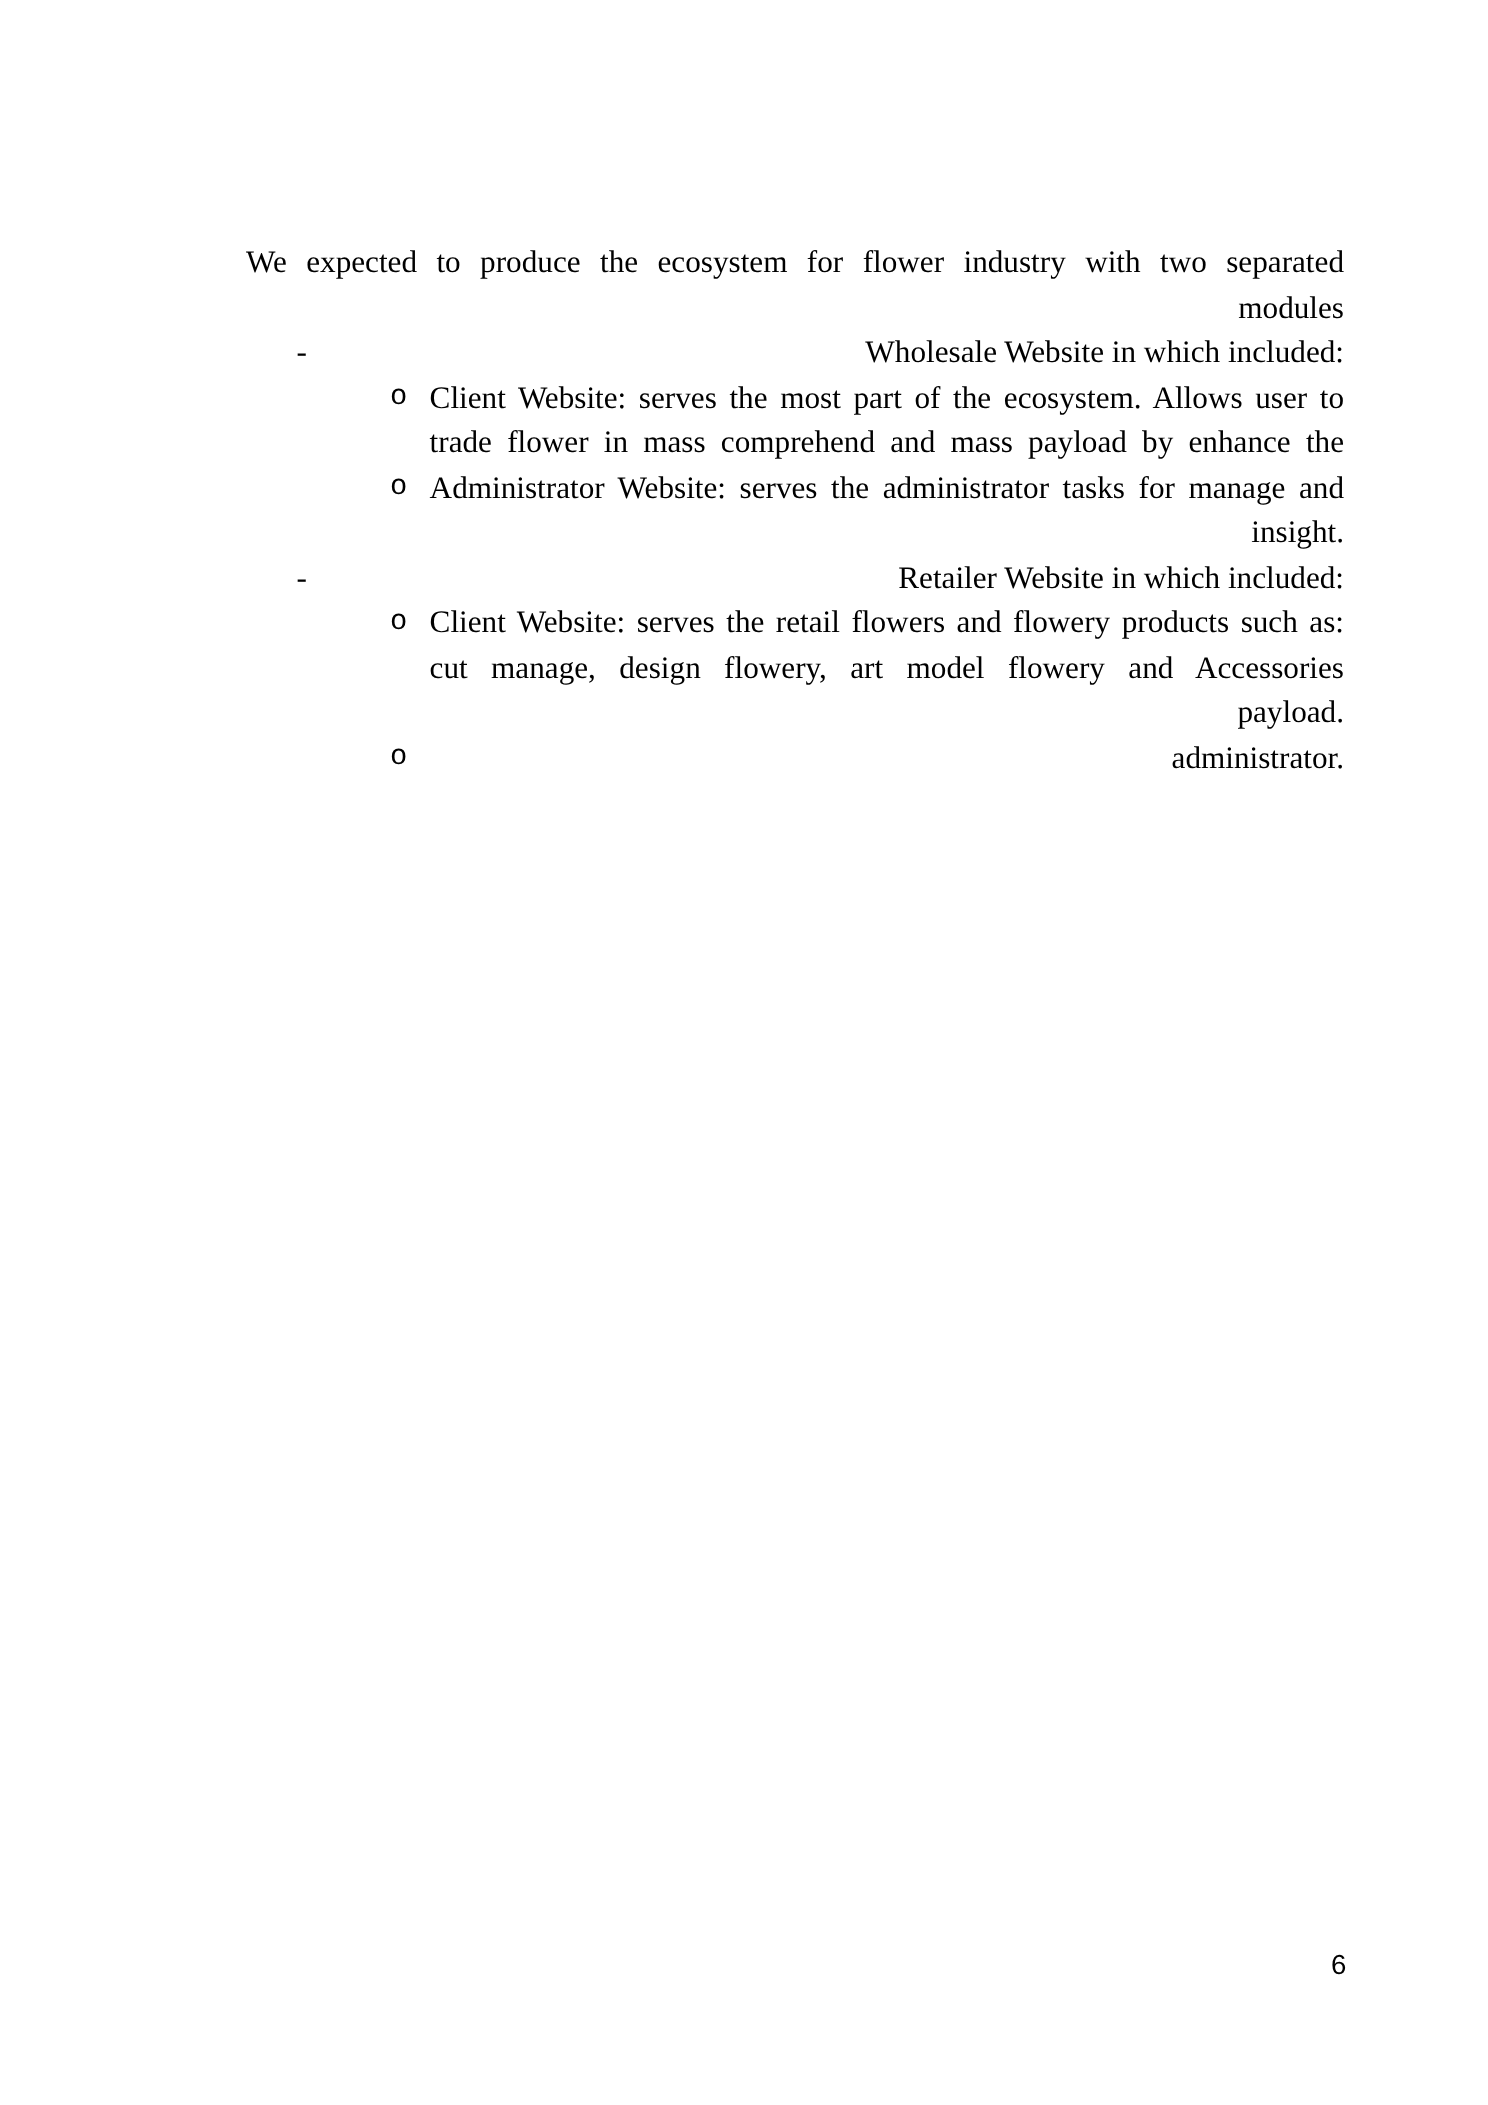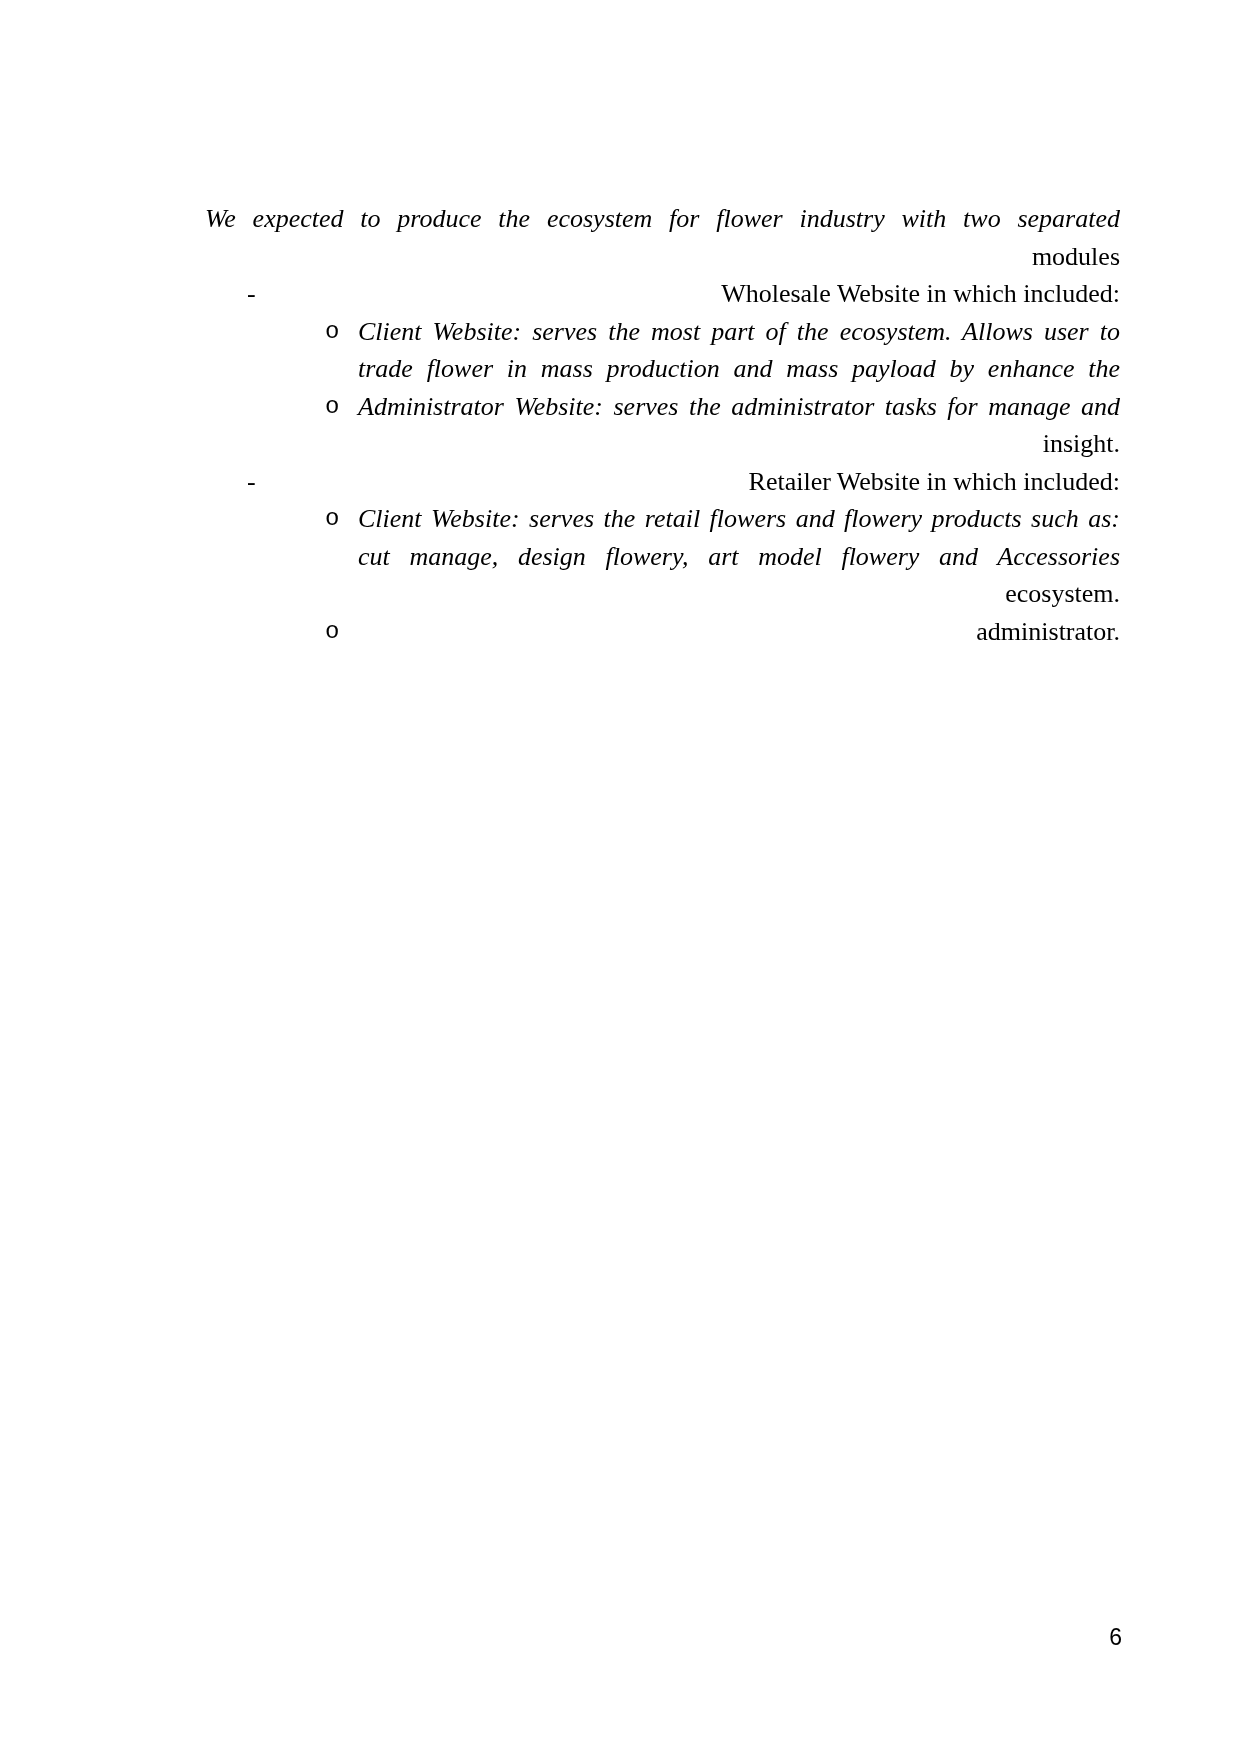--- a/index.html
+++ b/index.html
@@ -24,21 +24,20 @@
     font-size: 26px;
     line-height: 37.5px;
   }
   .line {
     min-height: 37.5px;
   }
   .line.full {
     text-align: justify;
     text-align-last: justify;
     text-justify: inter-word;
-    font-style: italic;
   }
   .line.last {
     text-align: right;
   }
   .l1-item {
     position: relative;
     padding-left: 77px;
   }
   .l1-item > .dash-marker {
     position: absolute;
@@ -82,39 +81,39 @@
     </div>
 
     <div class="l1-item">
       <span class="dash-marker">-</span>
       <div class="line last"><span class="it">Wholesale Website</span><span> in which included:</span></div>
     </div>
 
     <div class="l2-item">
       <span class="circle-marker">o</span>
       <div class="line full">Client Website: serves the most part of the ecosystem. Allows user to</div>
-      <div class="line full">trade flower in mass production and mass payload by enhance the</div>
+      <div class="line full">trade flower in mass comprehend and mass payload by enhance the</div>
     </div>
 
     <div class="l2-item">
       <span class="circle-marker">o</span>
       <div class="line full">Administrator Website: serves the administrator tasks for manage and</div>
       <div class="line last">insight.</div>
     </div>
 
     <div class="l1-item">
       <span class="dash-marker">-</span>
       <div class="line last"><span class="it">Retailer Website</span><span> in which included:</span></div>
     </div>
 
     <div class="l2-item">
       <span class="circle-marker">o</span>
       <div class="line full">Client Website: serves the retail flowers and flowery products such as:</div>
       <div class="line full">cut manage, design flowery, art model flowery and Accessories</div>
-      <div class="line last">ecosystem.</div>
+      <div class="line last">payload.</div>
     </div>
 
     <div class="l2-item">
       <span class="circle-marker">o</span>
       <div class="line last">administrator.</div>
     </div>
 
   </div>
 
   <div class="page-number">6</div>

